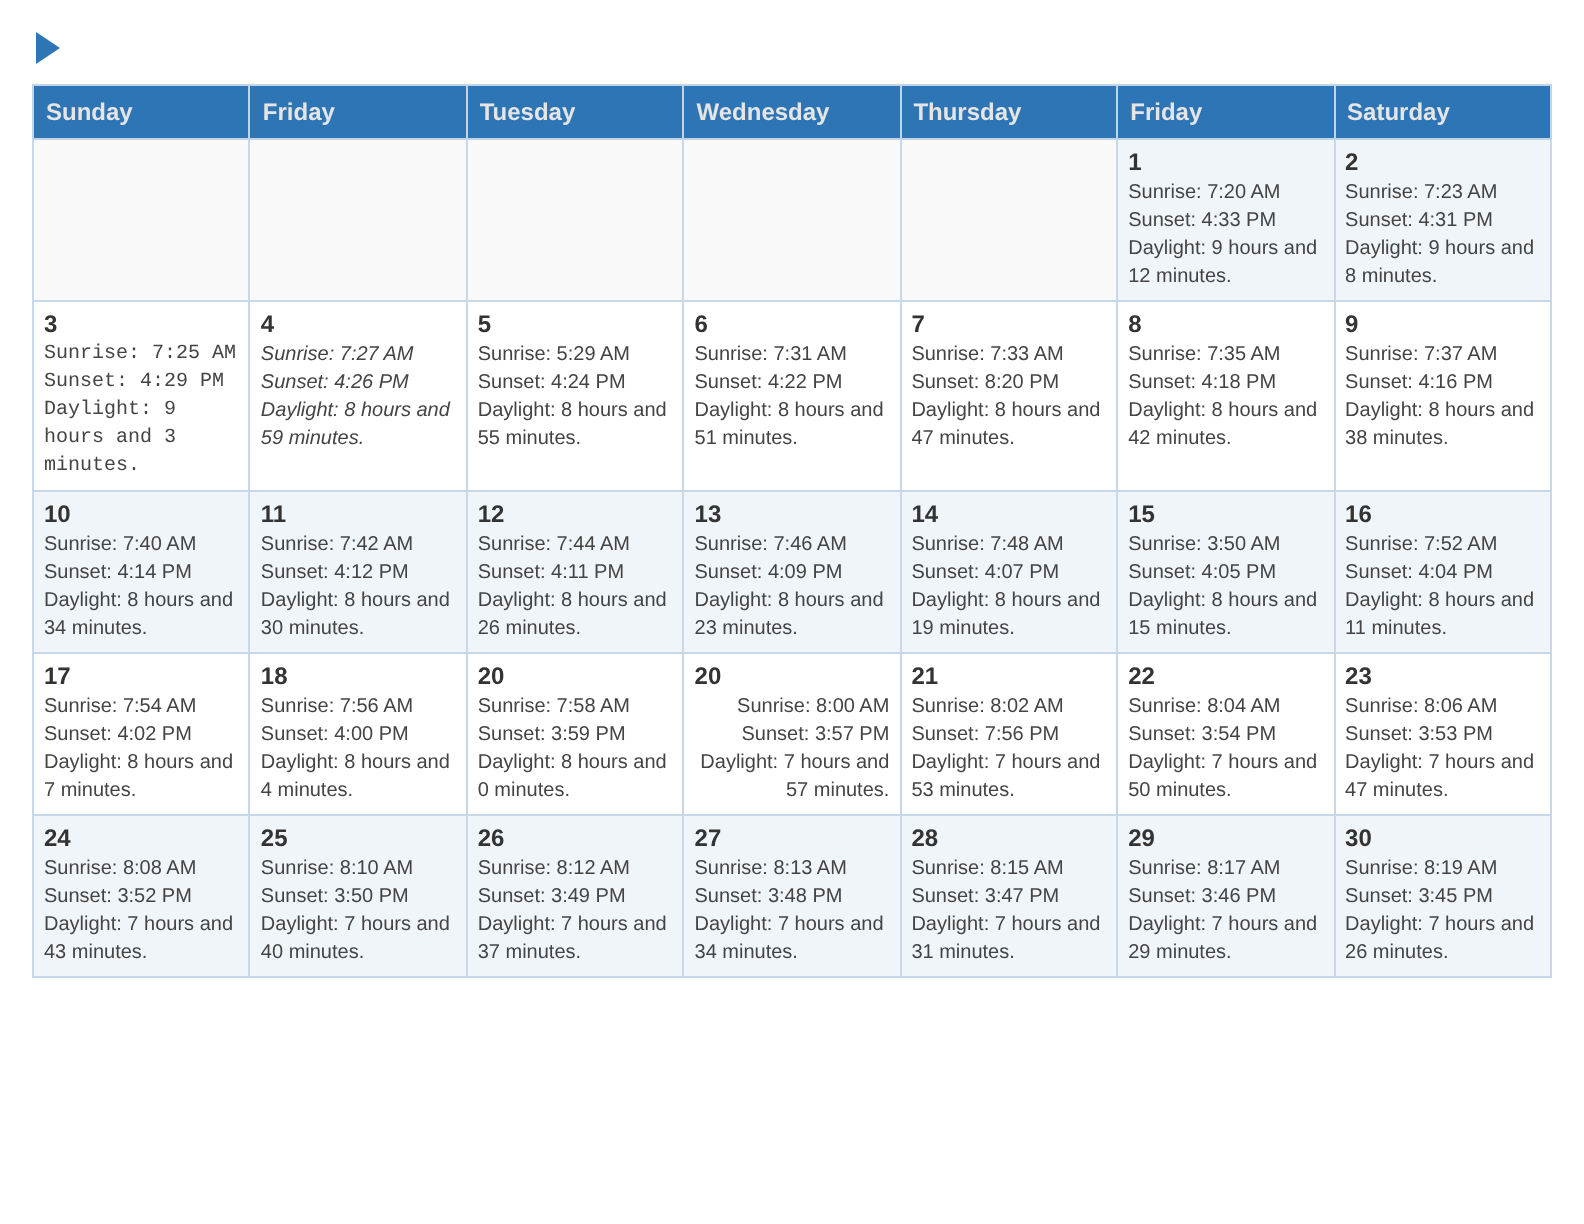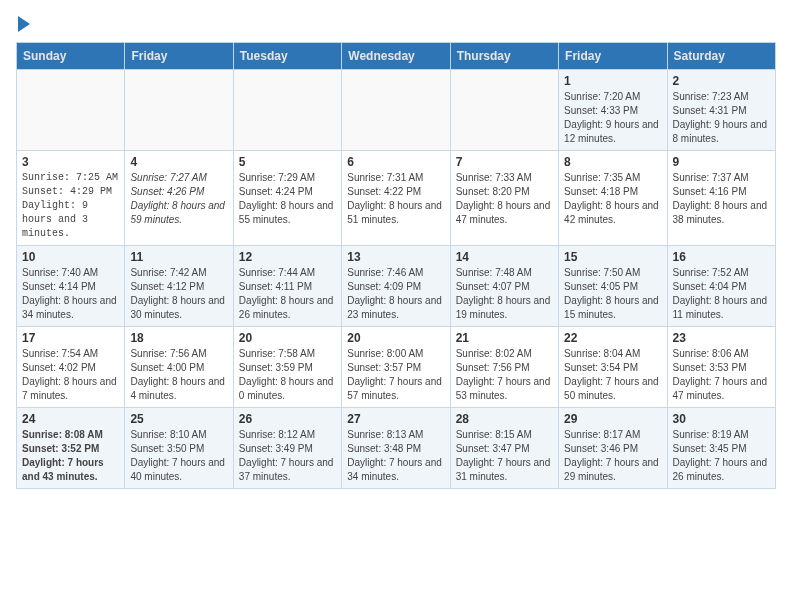--- a/index.html
+++ b/index.html
@@ -158,21 +158,21 @@
 Daylight: 9 hours and 3 minutes.</div>
         </td>
         <td>
           <span class="day-number">4</span>
           <div class="day-info" style="white-space: pre-line; font-style: italic;">Sunrise: 7:27 AM
 Sunset: 4:26 PM
 Daylight: 8 hours and 59 minutes.</div>
         </td>
         <td>
           <span class="day-number">5</span>
-          <div class="day-info" style="white-space: pre-line;">Sunrise: 7:29 AM
+          <div class="day-info" style="white-space: pre-line;">Sunrise: 5:29 AM
 Sunset: 4:24 PM
 Daylight: 8 hours and 55 minutes.</div>
         </td>
         <td>
           <span class="day-number">6</span>
           <div class="day-info" style="white-space: pre-line;">Sunrise: 7:31 AM
 Sunset: 4:22 PM
 Daylight: 8 hours and 51 minutes.</div>
         </td>
         <td>
@@ -220,21 +220,21 @@
 Daylight: 8 hours and 23 minutes.</div>
         </td>
         <td>
           <span class="day-number">14</span>
           <div class="day-info" style="white-space: pre-line;">Sunrise: 7:48 AM
 Sunset: 4:07 PM
 Daylight: 8 hours and 19 minutes.</div>
         </td>
         <td>
           <span class="day-number">15</span>
-          <div class="day-info" style="white-space: pre-line;">Sunrise: 7:50 AM
+          <div class="day-info" style="white-space: pre-line;">Sunrise: 3:50 AM
 Sunset: 4:05 PM
 Daylight: 8 hours and 15 minutes.</div>
         </td>
         <td>
           <span class="day-number">16</span>
           <div class="day-info" style="white-space: pre-line;">Sunrise: 7:52 AM
 Sunset: 4:04 PM
 Daylight: 8 hours and 11 minutes.</div>
         </td>
       </tr>
@@ -252,21 +252,21 @@
 Daylight: 8 hours and 4 minutes.</div>
         </td>
         <td>
           <span class="day-number">20</span>
           <div class="day-info" style="white-space: pre-line;">Sunrise: 7:58 AM
 Sunset: 3:59 PM
 Daylight: 8 hours and 0 minutes.</div>
         </td>
         <td>
           <span class="day-number">20</span>
-          <div class="day-info" style="white-space: pre-line;">Sunrise: 8:00 AM
+          <div class="day-info" style="white-space: pre-line; text-align: right;">Sunrise: 8:00 AM
 Sunset: 3:57 PM
 Daylight: 7 hours and 57 minutes.</div>
         </td>
         <td>
           <span class="day-number">21</span>
           <div class="day-info" style="white-space: pre-line;">Sunrise: 8:02 AM
 Sunset: 7:56 PM
 Daylight: 7 hours and 53 minutes.</div>
         </td>
         <td>
@@ -278,21 +278,21 @@
         <td>
           <span class="day-number">23</span>
           <div class="day-info" style="white-space: pre-line;">Sunrise: 8:06 AM
 Sunset: 3:53 PM
 Daylight: 7 hours and 47 minutes.</div>
         </td>
       </tr>
       <tr>
         <td>
           <span class="day-number">24</span>
-          <div class="day-info" style="white-space: pre-line; font-weight: bold;">Sunrise: 8:08 AM
+          <div class="day-info" style="white-space: pre-line;">Sunrise: 8:08 AM
 Sunset: 3:52 PM
 Daylight: 7 hours and 43 minutes.</div>
         </td>
         <td>
           <span class="day-number">25</span>
           <div class="day-info" style="white-space: pre-line;">Sunrise: 8:10 AM
 Sunset: 3:50 PM
 Daylight: 7 hours and 40 minutes.</div>
         </td>
         <td>

